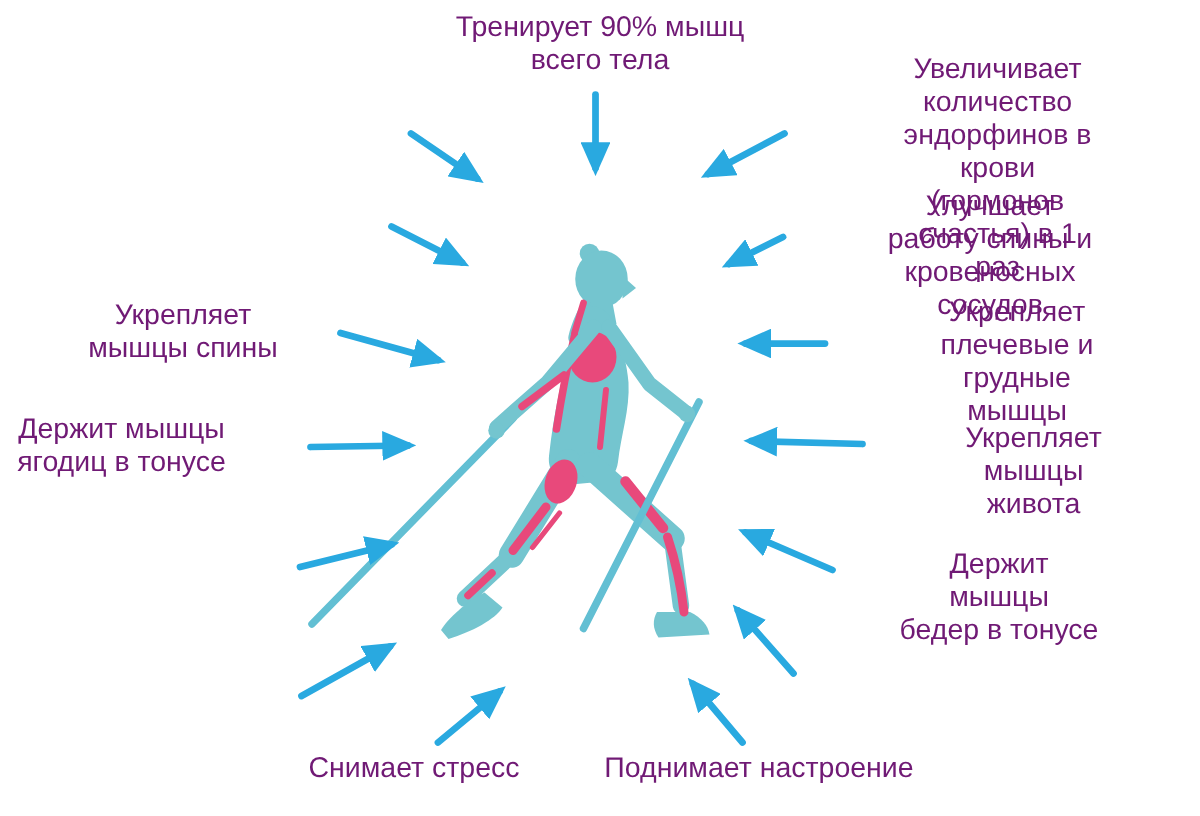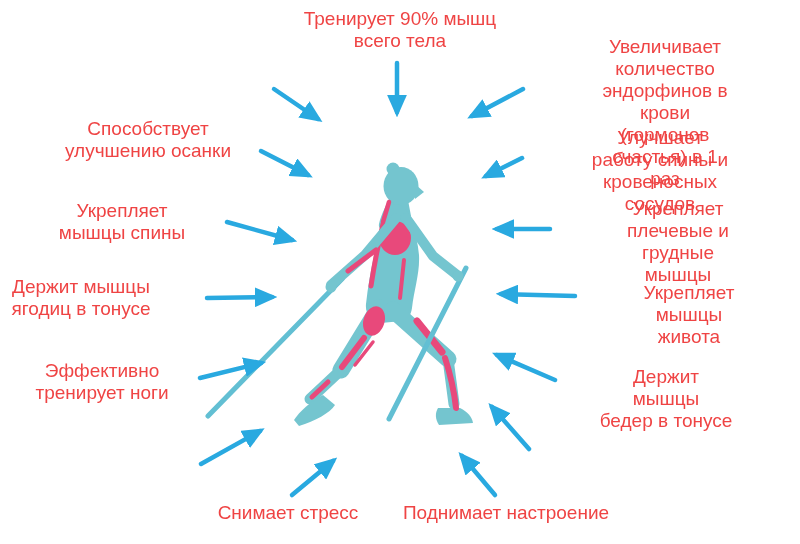--- a/index.html
+++ b/index.html
@@ -10,49 +10,45 @@
     background: #ffffff;
     overflow: hidden;
     font-family: "Liberation Sans", sans-serif;
   }
   .benefit {
     position: absolute;
     transform: translateX(-50%);
     text-align: center;
     font-size: 19px;
     line-height: 22px;
-    color: #ef4444;
+    color: #701a75;
     white-space: pre-line;
   }
   svg { position: absolute; left: 0; top: 0; }
   #arrow-layer { width: 800px; height: 544px; z-index: 3; }
   #figure-layer { left: 195px; top: 158px; z-index: 2; }
   .arrow { stroke: #29A9E0; stroke-width: 4.5; stroke-linecap: round; fill: none; }
   .body-fill { fill: #74C5CF; }
   .body-stroke { stroke: #74C5CF; fill: none; }
   .muscle-fill { fill: #E8497B; }
   .muscle-stroke { stroke: #E8497B; fill: none; }
   .pole { stroke: #62BFD3; stroke-width: 5; stroke-linecap: round; }
 </style>
 </head>
 <body>
 
 <div id="stage">
 
   <div class="benefit" style="left:400px; top:8px;">Тренирует 90% мышц
 всего тела</div>
-  <div class="benefit" style="left:148px; top:118px;">Способствует
-улучшению осанки</div>
   <div class="benefit" style="left:122px; top:200px;">Укрепляет
 мышцы спины</div>
   <div class="benefit" style="left:81px;  top:276px;">Держит мышцы
 ягодиц в тонусе</div>
-  <div class="benefit" style="left:102px; top:360px;">Эффективно
-тренирует ноги</div>
-  <div class="benefit" style="left:276px; top:502px;margin-left:12px;">Снимает стресс</div>
+  <div class="benefit" style="left:276px; top:502px;">Снимает стресс</div>
   <div class="benefit" style="left:506px; top:502px;text-align:center;">Поднимает настроение</div>
   <div class="benefit" style="left:665px; top:36px;">Увеличивает количество
 эндорфинов в крови
 (гормонов счастья) в 1 раз</div>
   <div class="benefit" style="left:660px; top:127px;">Улучшает работу спины и
 кровеносных сосудов</div>
   <div class="benefit" style="left:678px; top:198px;">Укрепляет
 плечевые и грудные
 мышцы</div>
   <div class="benefit" style="left:689px; top:282px;">Укрепляет

